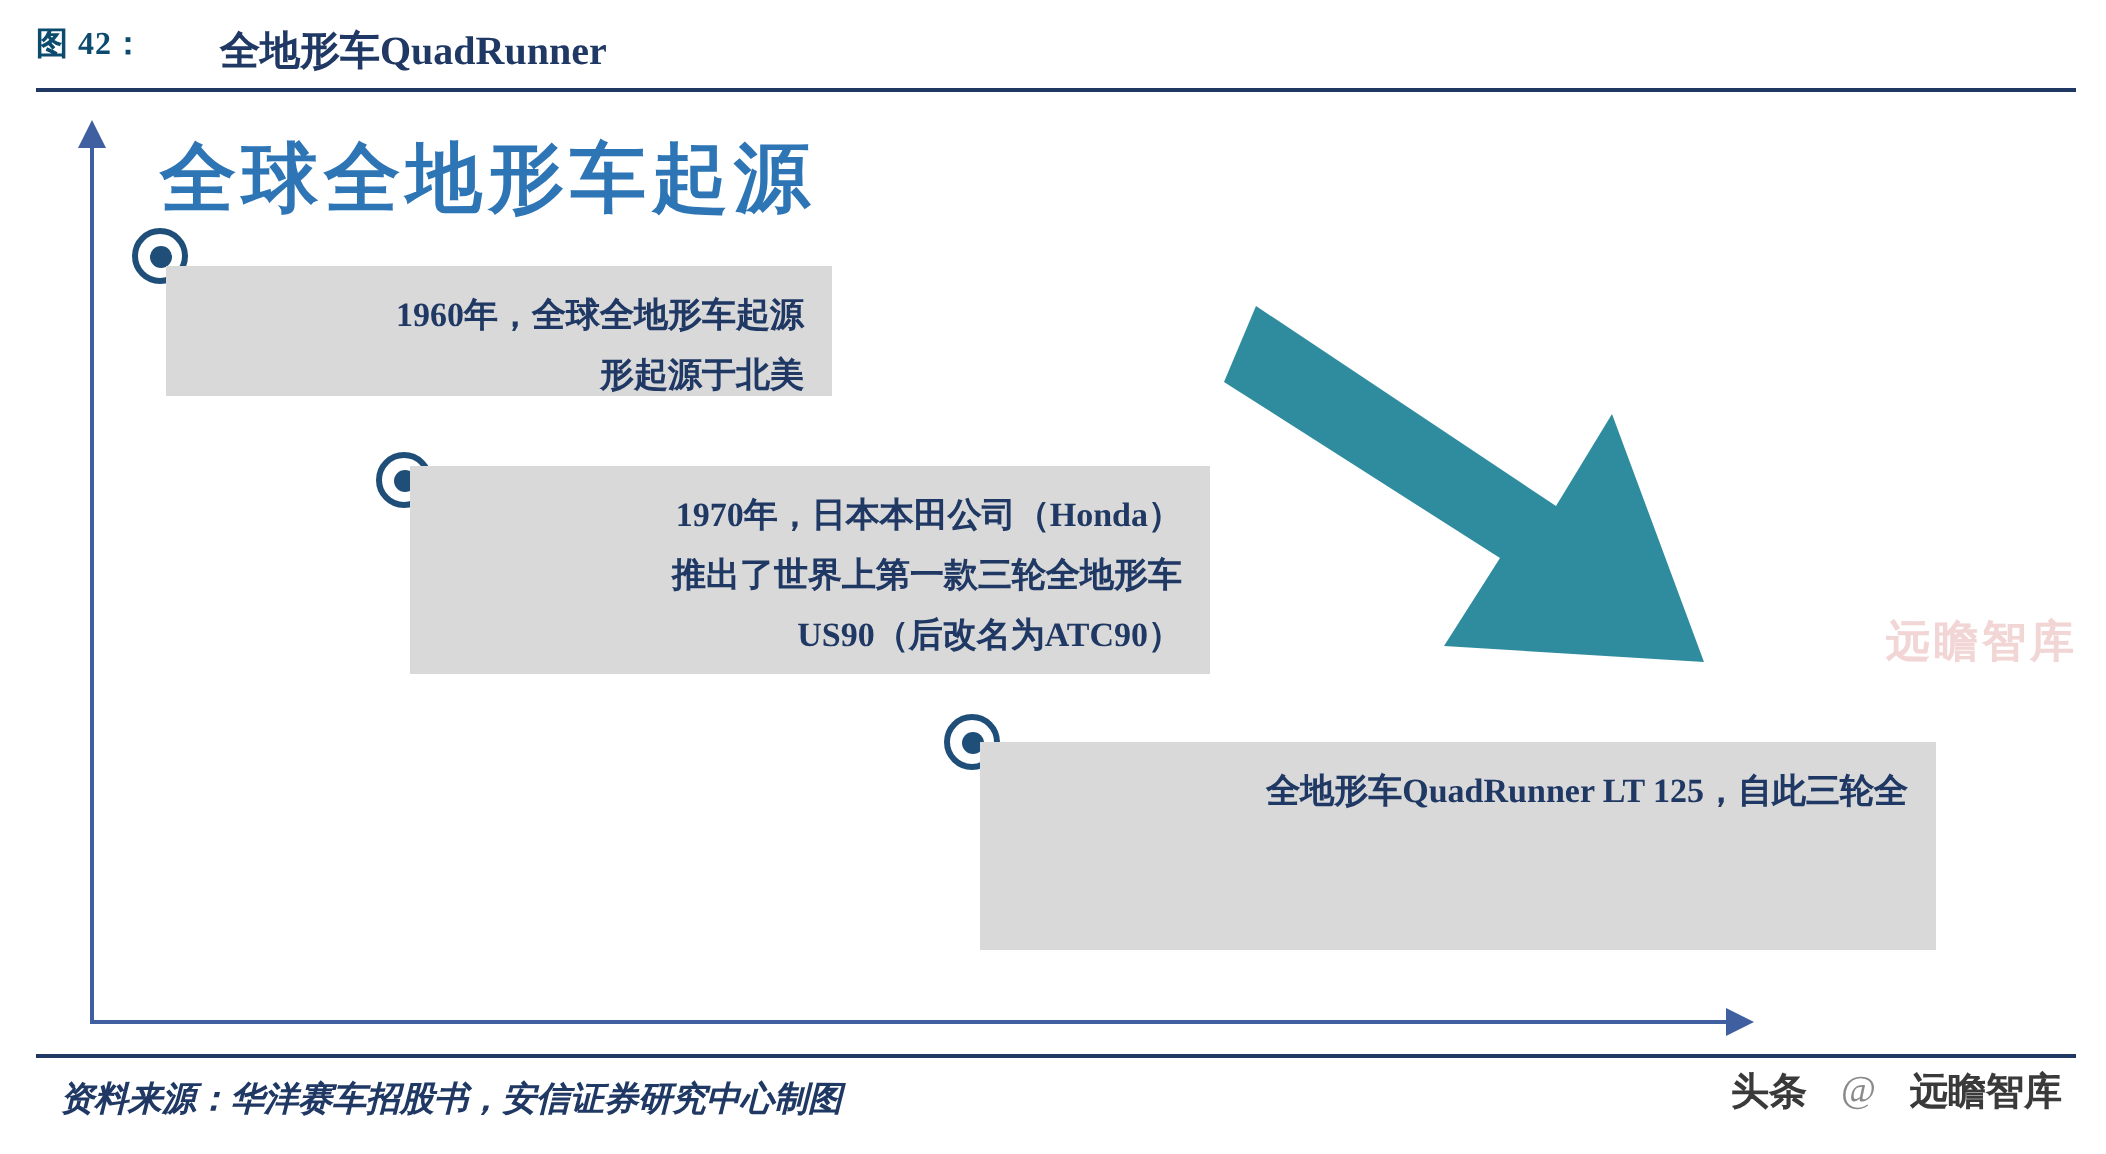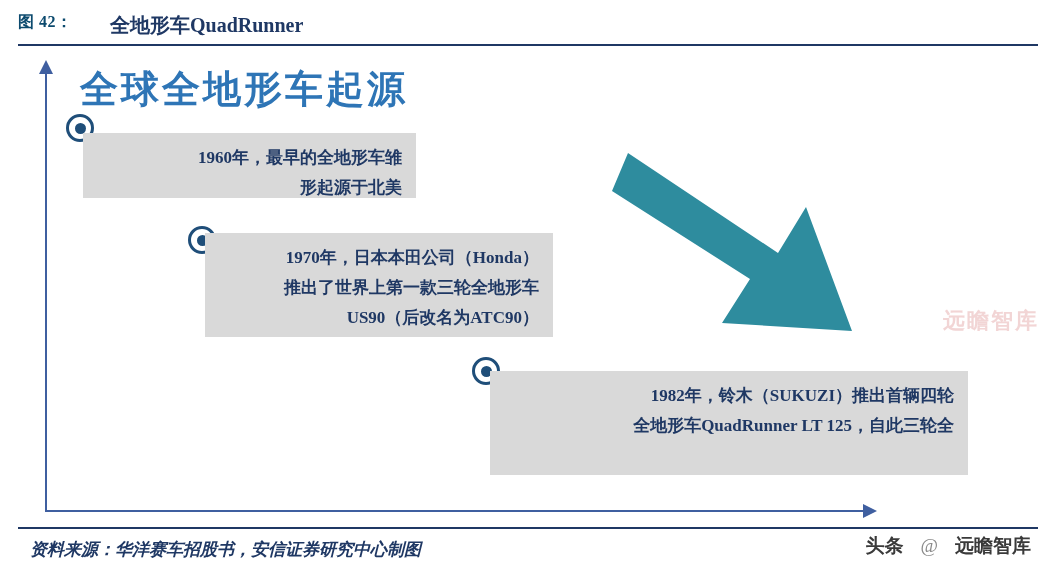--- a/index.html
+++ b/index.html
@@ -146,21 +146,21 @@
   .box.b1 {
     left: 83px;
     top: 133px;
     width: 333px;
     height: 65px;
     text-align: right;
   }
   .box.b2 {
     left: 205px;
     top: 233px;
-    width: 348px;
+    width: 400px;
     height: 104px;
     text-align: right;
   }
   .box.b3 {
     left: 490px;
     top: 371px;
     width: 478px;
     height: 104px;
     text-align: right;
   }
@@ -250,34 +250,33 @@
   <div class="axis-v"></div>
   <div class="axis-h"></div>
   <div class="axis-h-arrow"></div>
 
   <svg class="big-arrow" viewBox="0 0 260 200" xmlns="http://www.w3.org/2000/svg">
     <path d="M18 8 L168 108 L196 62 L242 186 L112 178 L140 134 L2 46 Z" fill="#2e8c9e"></path>
   </svg>
 
   <div class="node" style="left:66px; top:114px;"></div>
   <div class="box b1">
-    <div>1960年，最早的全地形车雏</div>
+    <div>1960年，全球全地形车起源</div>
     <div>形起源于北美</div>
   </div>
 
   <div class="node" style="left:188px; top:226px;"></div>
   <div class="box b2">
     <div>1970年，日本本田公司（Honda）</div>
     <div>推出了世界上第一款三轮全地形车</div>
     <div>US90（后改名为ATC90）</div>
   </div>
 
   <div class="node" style="left:472px; top:357px;"></div>
   <div class="box b3">
-    <div>1982年，铃木（SUKUZI）推出首辆四轮</div>
     <div>全地形车QuadRunner LT 125，自此三轮全</div>
   </div>
 
   <div class="wm-faint">远瞻智库</div>
 
   <div class="footer-rule"></div>
   <div class="source">资料来源：华洋赛车招股书，安信证券研究中心制图</div>
 
   <div class="brand">
     <span class="brand-name">头条</span>

